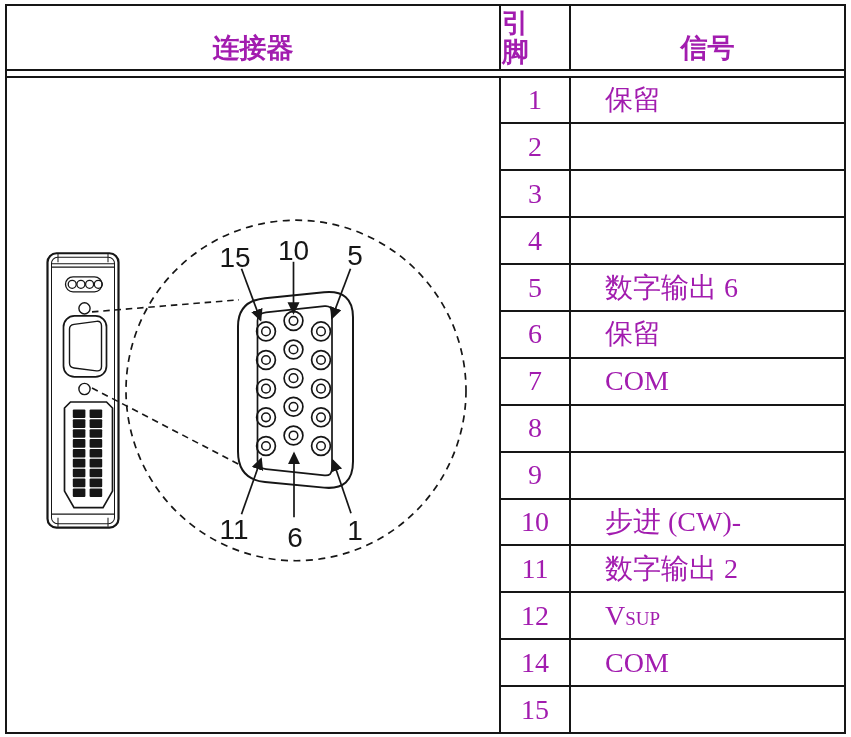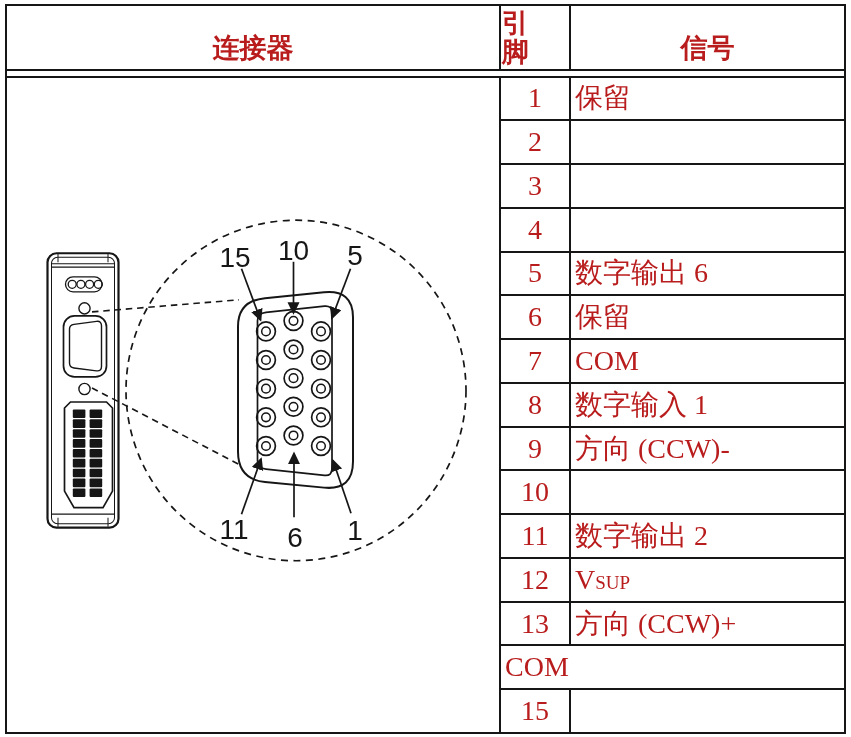--- a/index.html
+++ b/index.html
@@ -1,35 +1,35 @@
 <!DOCTYPE html>
 <html><head>
 <meta charset="utf-8">
 <style>
   html,body{margin:0;padding:0;background:#ffffff;}
   .page{position:relative;width:851px;height:737px;background:#fff;overflow:hidden;
-        font-family:"Liberation Serif","DejaVu Serif",serif;color:#b91c1c;}
+        font-family:"Liberation Serif","DejaVu Serif",serif;color:#a21caf;}
   .tbl{position:absolute;left:5px;top:4px;width:841px;height:730px;
        border:2.5px solid #161616;box-sizing:border-box;display:flex;flex-direction:column;}
   .thead{height:63px;flex:none;display:flex;border-bottom:2px solid #161616;}
   .th{box-sizing:border-box;font-weight:bold;font-size:27px;line-height:1.05;}
   .th-conn{width:494px;border-right:2px solid #161616;display:flex;align-items:flex-end;justify-content:center;padding-bottom:7px;}
   .th-pin{width:70px;border-right:2px solid #161616;display:flex;align-items:center;justify-content:flex-start;}
   .th-pin span{display:block;width:1.05em;word-break:break-all;text-align:center;}
   .th-sig{flex:1;display:flex;align-items:flex-end;justify-content:center;padding-bottom:7px;}
   .dblgap{height:4.5px;flex:none;border-bottom:2px solid #161616;}
   .tbody{flex:1;display:flex;min-height:0;}
   .cell-conn{width:494px;box-sizing:border-box;border-right:2px solid #161616;position:relative;}
   .cell-conn svg{position:absolute;left:0;top:0;width:100%;height:100%;}
   .rows{flex:1;display:flex;flex-direction:column;}
   .row{flex:1;display:flex;border-bottom:2px solid #161616;min-height:0;}
   .row:last-child{border-bottom:none;}
   .pin-cell{width:70px;box-sizing:border-box;border-right:2px solid #161616;
             display:flex;align-items:center;justify-content:center;font-size:28px;}
-  .sig-cell{flex:1;display:flex;align-items:center;padding-left:4px;font-size:28px;white-space:pre;}
+  .sig-cell{flex:1;display:flex;align-items:center;padding-left:12px;font-size:28px;white-space:pre;margin-left:22px;}
   .sig-cell sub{font-size:0.68em;line-height:0;position:relative;bottom:-0.18em;}
   .diag-label{font-family:"Liberation Sans","DejaVu Sans",sans-serif;font-size:28px;fill:#161616;}
 </style>
 </head>
 <body>
 
 <div class="page">
   <div class="tbl">
 
     <div class="thead">
@@ -182,42 +182,38 @@
           <div class="row">
             <div class="pin-cell">6</div>
             <div class="sig-cell">保留</div>
           </div>
           <div class="row">
             <div class="pin-cell">7</div>
             <div class="sig-cell">COM</div>
           </div>
           <div class="row">
             <div class="pin-cell">8</div>
-            <div class="sig-cell">数字输入 1</div>
           </div>
           <div class="row">
             <div class="pin-cell">9</div>
-            <div class="sig-cell">方向 (CCW)-</div>
           </div>
           <div class="row">
             <div class="pin-cell">10</div>
+            <div class="sig-cell">步进 (CW)-</div>
           </div>
           <div class="row">
             <div class="pin-cell">11</div>
             <div class="sig-cell">数字输出 2</div>
           </div>
           <div class="row">
             <div class="pin-cell">12</div>
             <div class="sig-cell">V<sub>SUP</sub></div>
           </div>
           <div class="row">
-            <div class="pin-cell">13</div>
-            <div class="sig-cell">方向 (CCW)+</div>
-          </div>
-          <div class="row">
+            <div class="pin-cell">14</div>
             <div class="sig-cell">COM</div>
           </div>
           <div class="row">
             <div class="pin-cell">15</div>
           </div>
         </div>
     </div>
   </div>
 </div>
 

